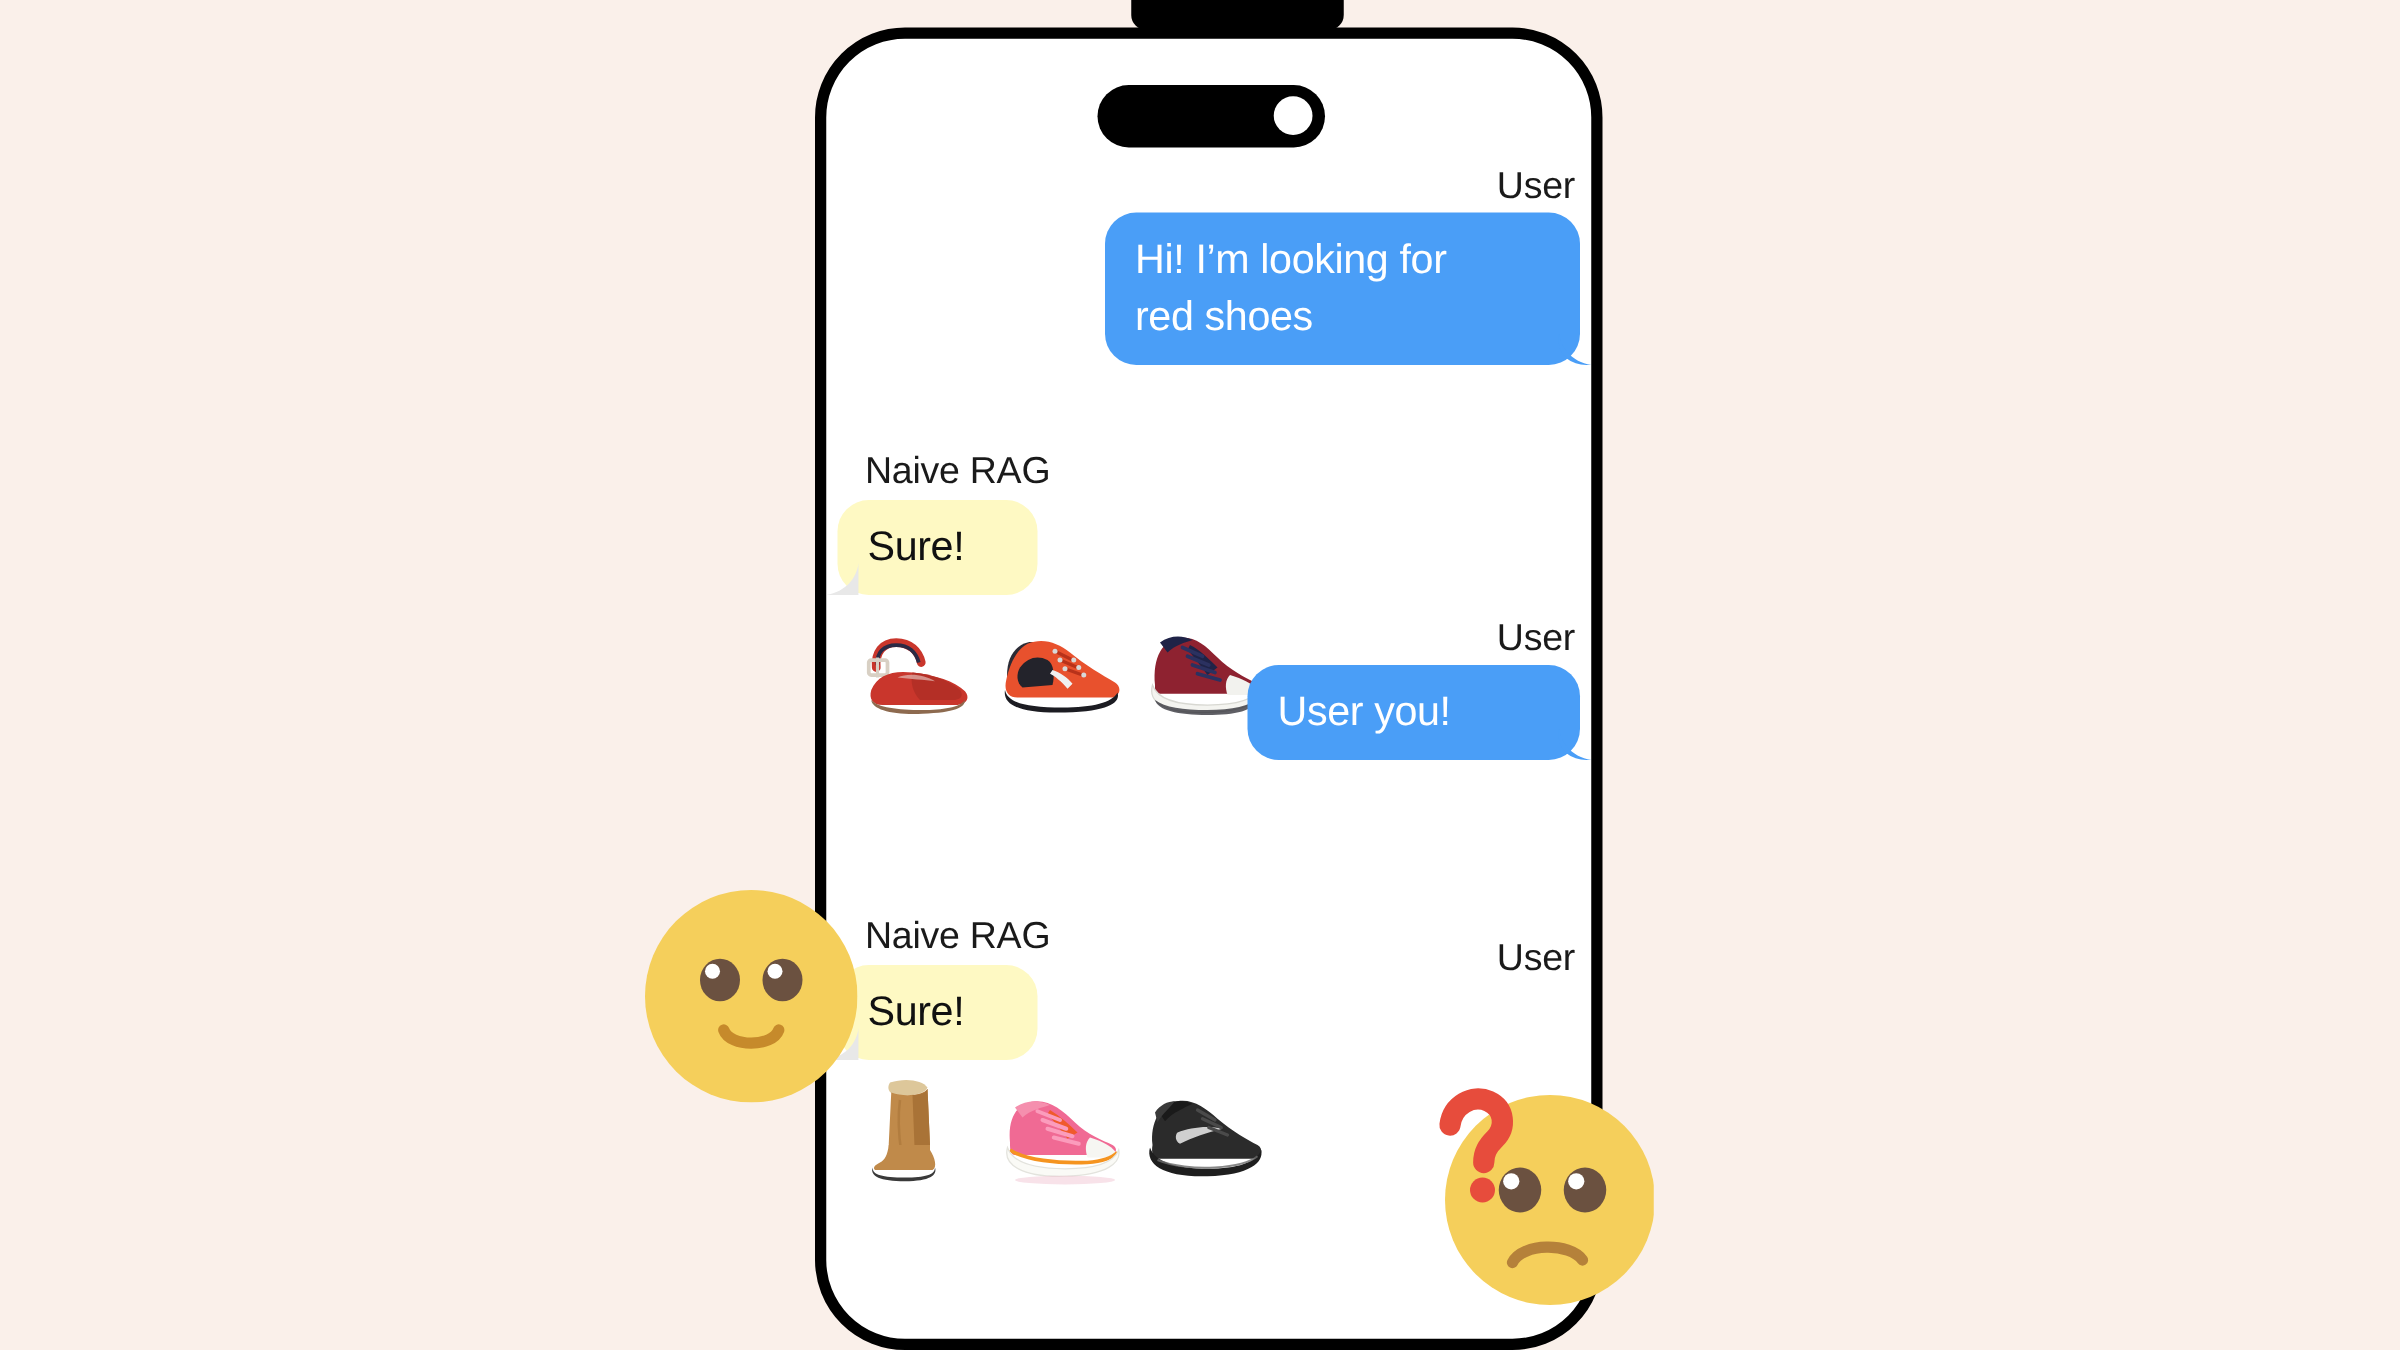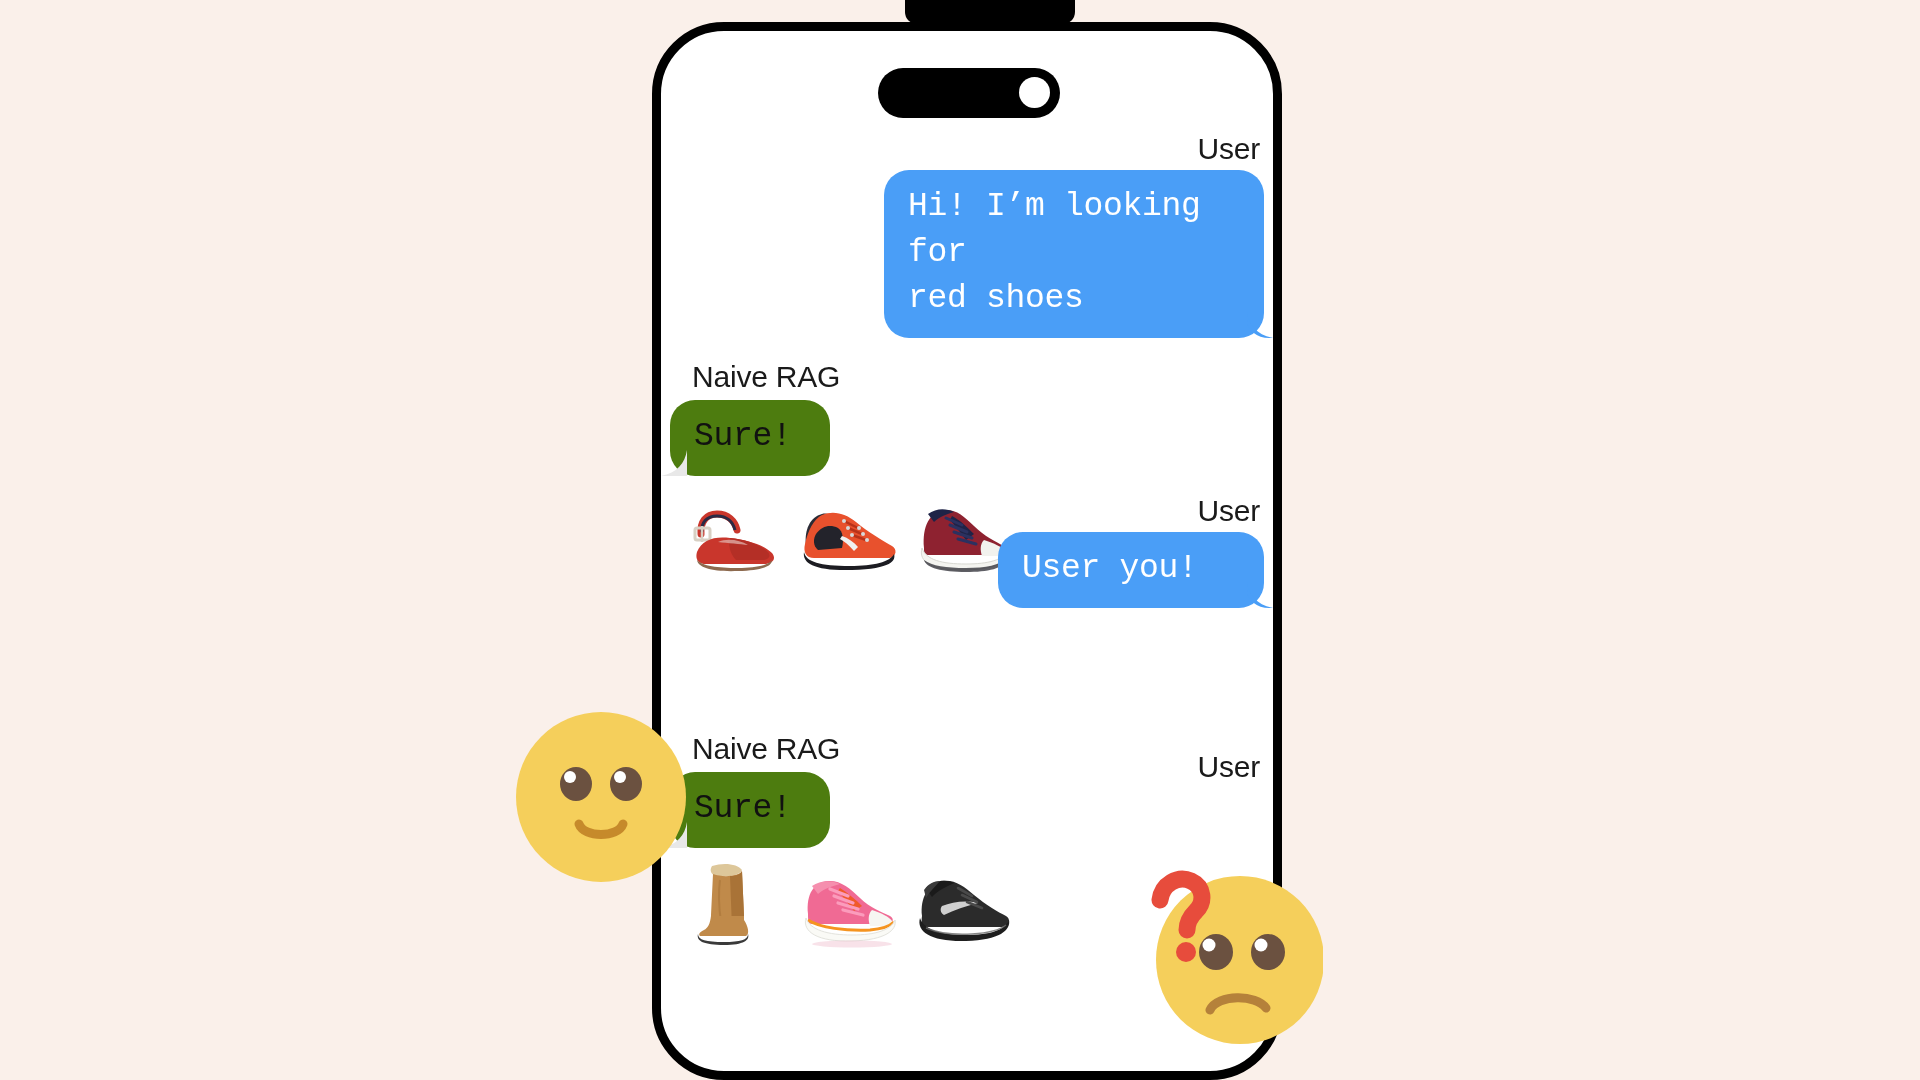--- a/index.html
+++ b/index.html
@@ -89,28 +89,27 @@
 
   .bubble {
     position: absolute;
     box-sizing: border-box;
     border-radius: 25px;
     font-size: 33px;
     line-height: 46px;
     padding: 14px 32px 16px 24px;
     white-space: pre-line;
     letter-spacing: -0.3px;
-    font-family: Liberation Mono, monospace;
   }
   .bubble.user {
     background: #4a9ef7;
     color: #ffffff;
   }
   .bubble.bot {
-    background: #4d7c0f;
+    background: #fef9c3;
     color: #111111;
   }
 
   
   .bubble.user::after {
     content: "";
     position: absolute;
     right: -9px;
     bottom: 0px;
     width: 26px;

